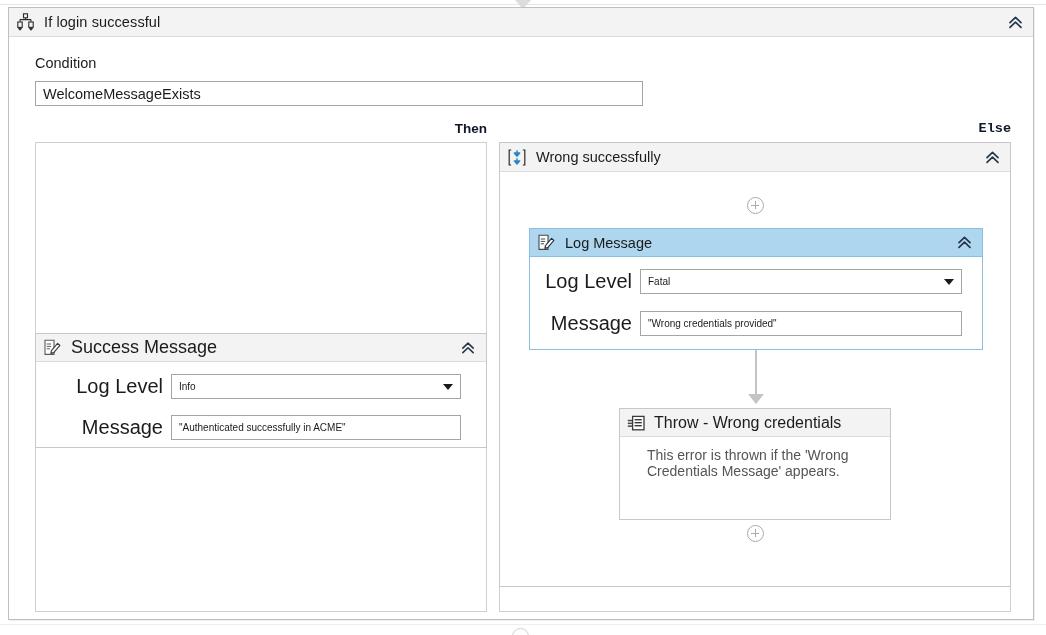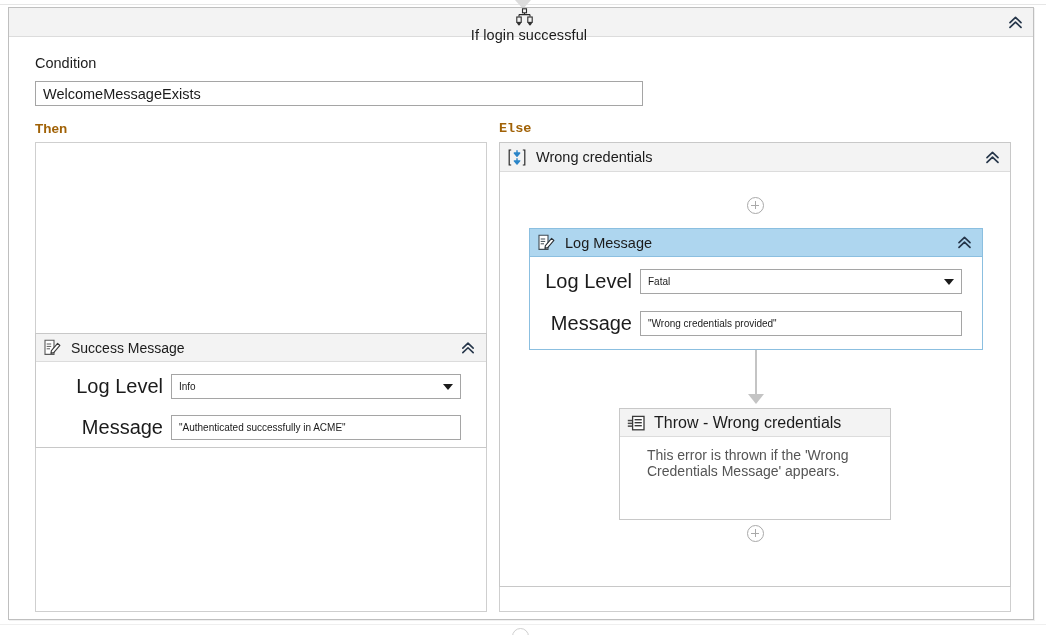--- a/index.html
+++ b/index.html
@@ -38,21 +38,20 @@
     background: #ffffff;
     box-shadow: 1px 1px 0 rgba(0,0,0,0.06);
   }
   .act-header {
     position: relative;
     height: 29px;
     background: #f3f3f3;
     border-bottom: 1px solid #dcdcdc;
     display: flex; align-items: center;
     padding-left: 7px;
-    flex-direction: column;
   }
   .act-title {
     font-size: 14.5px; color: #1b1b1b;
     margin-left: 9px; letter-spacing: 0.1px;
   }
   .chev {
     position: absolute; right: 9px; top: 50%;
     transform: translateY(-50%);
     width: 18px; height: 18px;
     display: flex; align-items: center; justify-content: center;
@@ -72,22 +71,22 @@
     font-size: 14.5px; color: #1b1b1b;
     padding: 0 0 0 7px;
     line-height: 23px;
     font-family: "Liberation Sans", sans-serif;
     outline: none;
   }
 
   
   .branch-label {
     position: absolute; top: 113px;
-    font-size: 13.5px; color: #a16207; font-weight: bold;
-    text-align: left;
+    font-size: 13.5px; color: #0f172a; font-weight: bold;
+    text-align: right;
   }
   #then-label { left: 26px; width: 452px; }
   #else-label { left: 490px; width: 512px; font-family: Liberation Mono, monospace; }
 
   
   .branch-panel {
     position: absolute; top: 134px;
     border: 1px solid #cfcfcf;
     background: #ffffff;
   }
@@ -102,21 +101,21 @@
   }
   .card-header {
     position: relative;
     height: 28px;
     background: #f3f3f3;
     border-bottom: 1px solid #dcdcdc;
     display: flex; align-items: center;
     padding-left: 7px;
   }
   .card-title {
-    font-size: 14px; color: #1b1b1b;
+    font-size: 18px; color: #1b1b1b;
     margin-left: 9px;
   }
   .card-body { padding: 0; }
 
   
   .card.selected { border: 1px solid #8bbfe0; }
   .card.selected > .card-header {
     background: #aed6ef;
     border-bottom: 1px solid #8bbfe0;
   }
@@ -285,21 +284,21 @@
 
         <div class="card-header" style="height:29px;">
           <span class="icon">
             <svg width="20" height="19" viewBox="0 0 20 19">
               <path d="M4.2 2 L2.2 2 L2.2 17 L4.2 17" fill="none" stroke="#2b2b2b" stroke-width="1.2"></path>
               <path d="M15.8 2 L17.8 2 L17.8 17 L15.8 17" fill="none" stroke="#2b2b2b" stroke-width="1.2"></path>
               <path d="M10 2.3 L10 6.4 M7.3 5 L10 8.2 L12.7 5 Z" fill="#2a85c8" stroke="#2a85c8" stroke-width="1.4" stroke-linejoin="round"></path>
               <path d="M10 10.2 L10 14.3 M7.3 12.9 L10 16.1 L12.7 12.9 Z" fill="#2a85c8" stroke="#2a85c8" stroke-width="1.4" stroke-linejoin="round"></path>
             </svg>
           </span>
-          <span class="card-title" style="font-size:14.5px;">Wrong credentials</span>
+          <span class="card-title" style="font-size:14.5px;">Wrong successfully</span>
           <span class="chev">
             <svg width="17" height="17" viewBox="0 0 17 17">
               <path d="M3 8.6 L8.5 3.4 L14 8.6" fill="none" stroke="#26364a" stroke-width="1.7" stroke-linecap="round" stroke-linejoin="round"></path>
               <path d="M3 13.4 L8.5 8.2 L14 13.4" fill="none" stroke="#26364a" stroke-width="1.7" stroke-linecap="round" stroke-linejoin="round"></path>
             </svg>
           </span>
         </div>
 
         <div class="plus" style="left:247px; top:54px;"></div>
 

